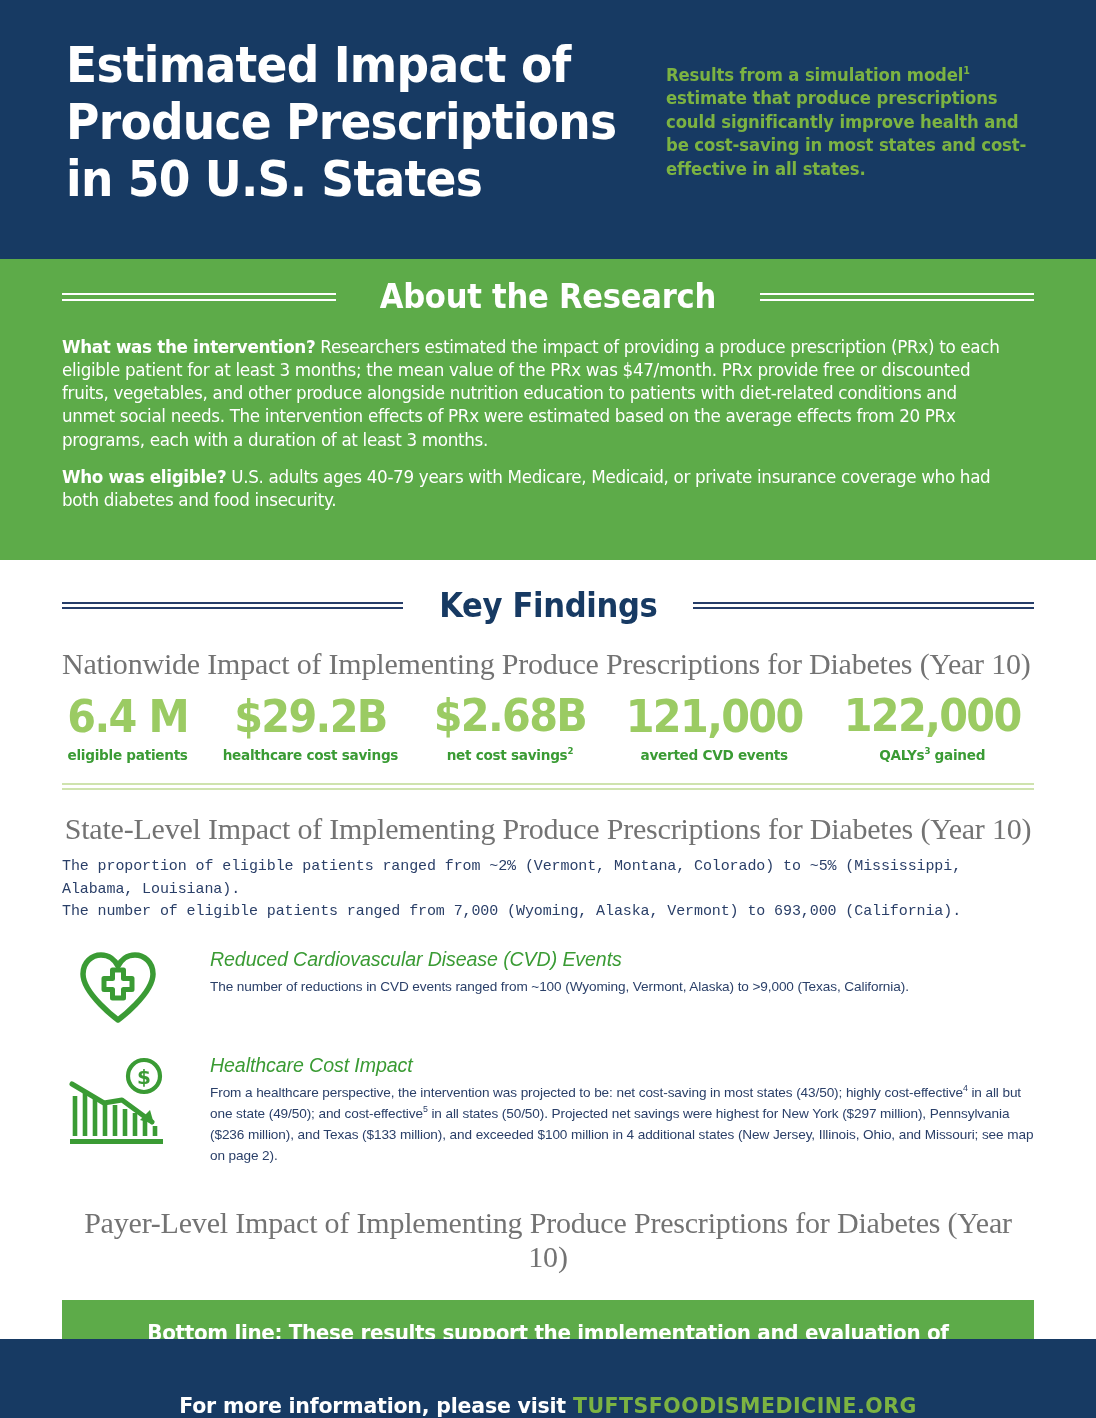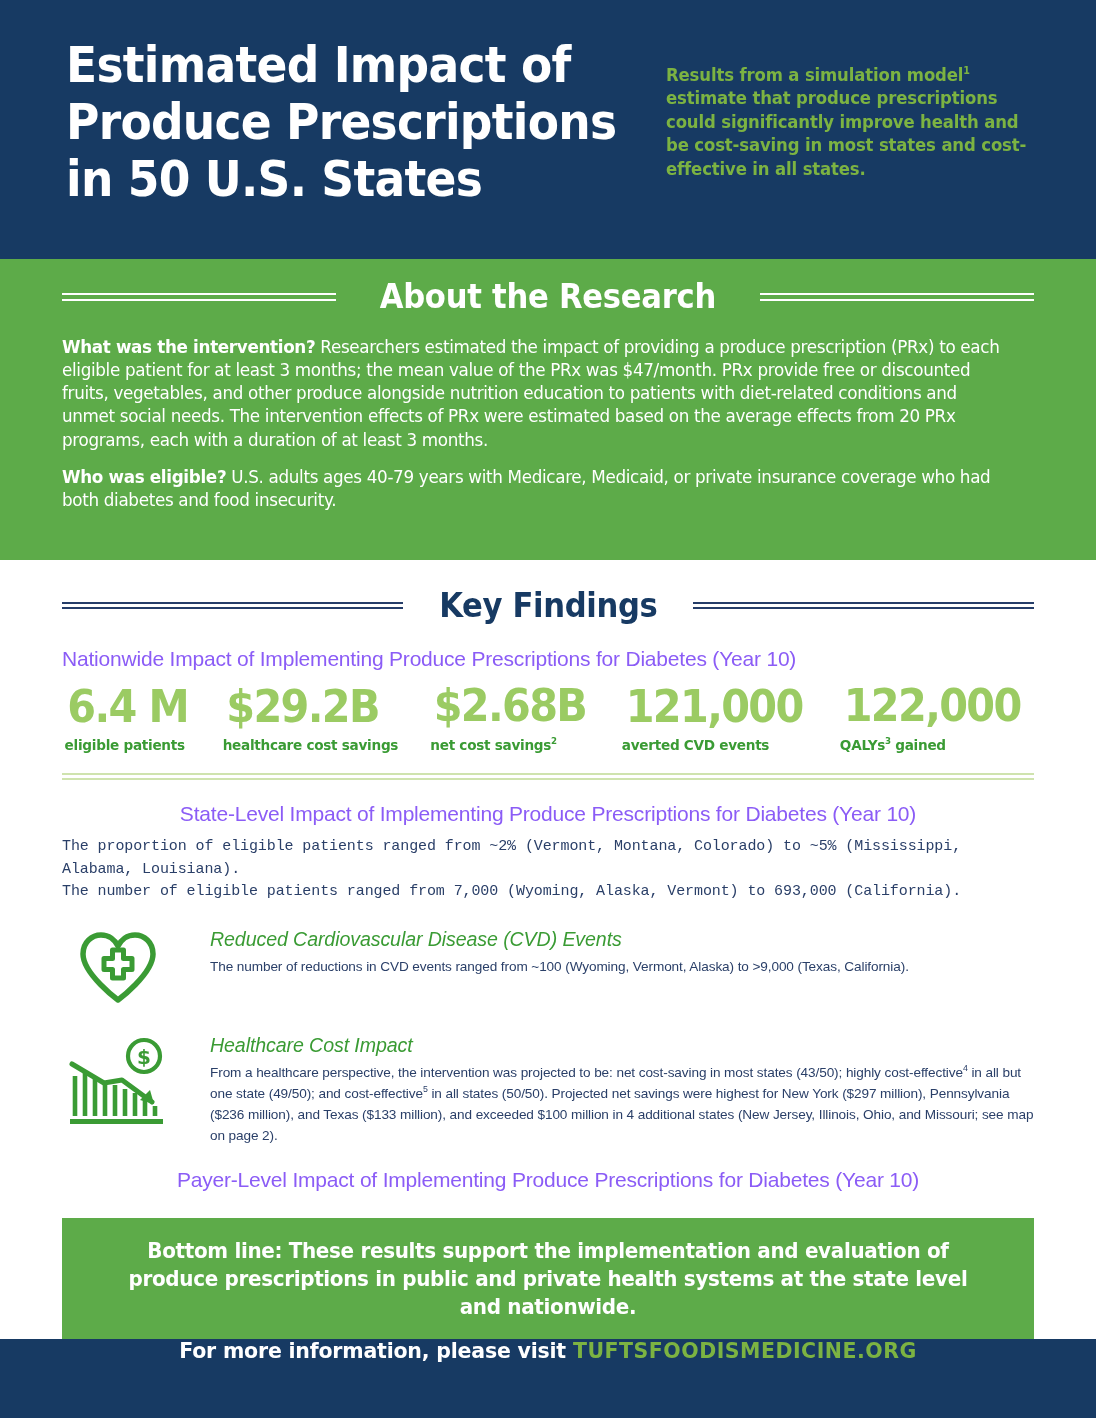--- a/index.html
+++ b/index.html
@@ -156,38 +156,38 @@
   .kf-head h2 {
     color: #173a63;
     font-family: "DejaVu Sans", sans-serif;
     font-weight: bold;
     font-size: 33px;
     letter-spacing: -0.4px;
     white-space: nowrap;
     transform: scaleX(0.93);
   }
   .sec-title {
-    color: #8b5cf6;
-    font-family: Liberation Sans, sans-serif;
-    font-size: 21px;
+    color: #737373;
+    font-family: Liberation Serif, serif;
+    font-size: 30px;
     font-weight: normal;
     letter-spacing: -0.2px;
     margin-bottom: 12px;
   }
   .sec-title.tight { margin-bottom: 10px; text-align: center; }
 
   
   .stats {
     display: flex;
     justify-content: space-between;
     align-items: flex-end;
     margin: 12px 0 16px 0;
     padding-right: 6px;
   }
-  .stat { }
+  .stat { text-align: center; }
   .stat .num {
     color: #9bcb63;
     font-family: "DejaVu Sans", sans-serif;
     font-weight: bold;
     font-size: 45px;
     line-height: 1;
     letter-spacing: -1.8px;
     transform: scaleX(0.92);
   }
   .stat .lbl {
@@ -236,21 +236,21 @@
   }
   .ico-body {
     color: #2a3f68;
     font-family: "Liberation Sans", sans-serif;
     font-size: 13.6px;
     line-height: 1.55;
     letter-spacing: -0.1px;
   }
   .ico-body sup { font-size: 8.8px; vertical-align: super; }
 
-  .payer-wrap { margin-top: 22px; }
+  .payer-wrap { margin-top: 40px; }
 
   
   .bottomline {
     background: #5dab49;
     margin: 26px 62px 0 62px;
     padding: 20px 34px 22px 34px;
     text-align: center;
   }
   .bottomline p {
     color: #ffffff;
@@ -262,21 +262,21 @@
     transform: scaleX(0.95);
   }
 
   
   .footer {
     position: absolute;
     left: 0; right: 0; bottom: 0;
     height: 79px;
     background: #173a63;
     display: flex;
-    align-items: flex-start;
+    align-items: flex-end;
     justify-content: center;
     margin-top: 40px;
   }
   .footer-text {
     color: #ffffff;
     font-family: "DejaVu Sans", sans-serif;
     font-weight: bold;
     font-size: 20.5px;
     letter-spacing: -0.2px;
     transform: scaleX(0.95);

